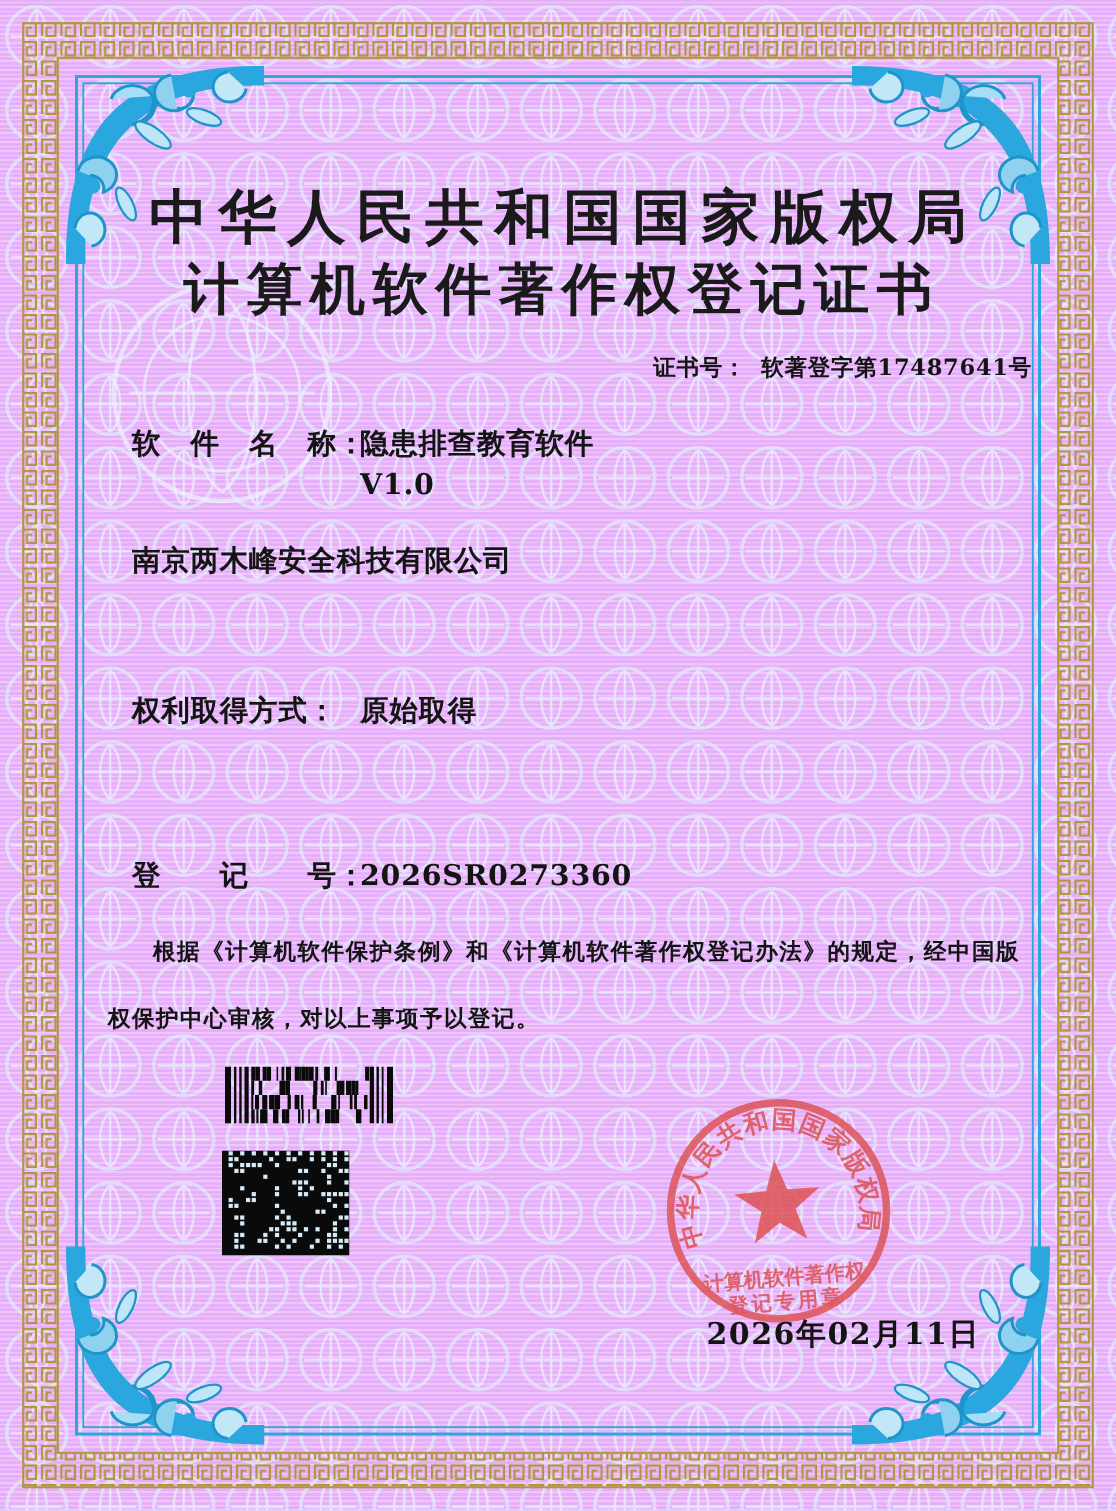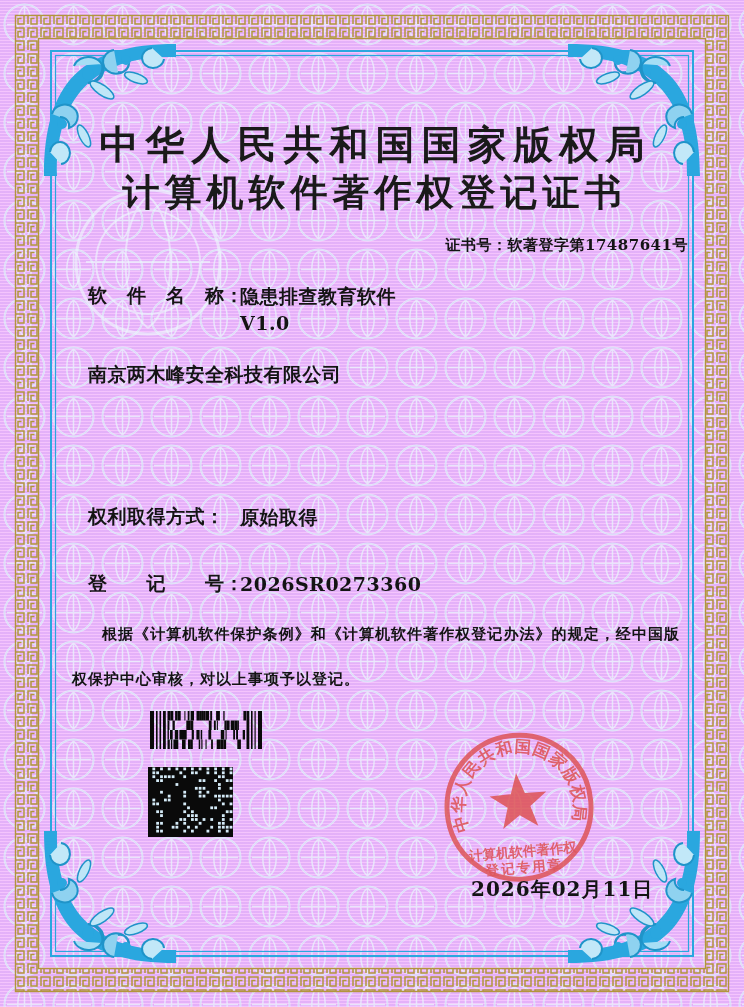--- a/index.html
+++ b/index.html
@@ -19,29 +19,29 @@
   svg.frame{z-index:2;}
 
   .content{position:absolute;inset:0;z-index:5;}
   .title{position:absolute;left:0;width:744px;text-align:center;
     font-weight:bold;color:#1a1a1a;}
   .title.l1{top:118px;font-size:39px;letter-spacing:7px;text-indent:7px;}
   .title.l2{top:168px;font-size:37px;letter-spacing:5px;text-indent:5px;}
 
   .cert-no{position:absolute;top:236px;right:56px;font-size:15px;
     font-weight:bold;letter-spacing:.5px;white-space:nowrap;}
-  .cert-no .lbl{}
+  .cert-no .lbl{margin-right:10px;}
 
   .row{position:absolute;left:88px;display:flex;font-size:19px;
     font-weight:bold;white-space:nowrap;letter-spacing:.5px;}
   .row .lbl{width:152px;flex:0 0 152px;}
   .row .val span{display:block;line-height:27px;}
   #row-name{top:283px;}
   #row-owner{top:361px;}
-  #row-method{top:504px;}
+  #row-method{top:461px;}
   #row-scope{top:529px;}
   #row-regno{top:571px;}
 
   .paragraph{position:absolute;top:612px;left:72px;width:608px;
     font-size:15px;font-weight:bold;line-height:45px;text-indent:2em;
     text-align:justify;letter-spacing:1px;}
 
   .code-box{position:absolute;z-index:5;}
   #barcode{left:150px;top:711px;width:115px;height:38px;}
   #matrix{left:148px;top:767px;width:85px;height:70px;}

